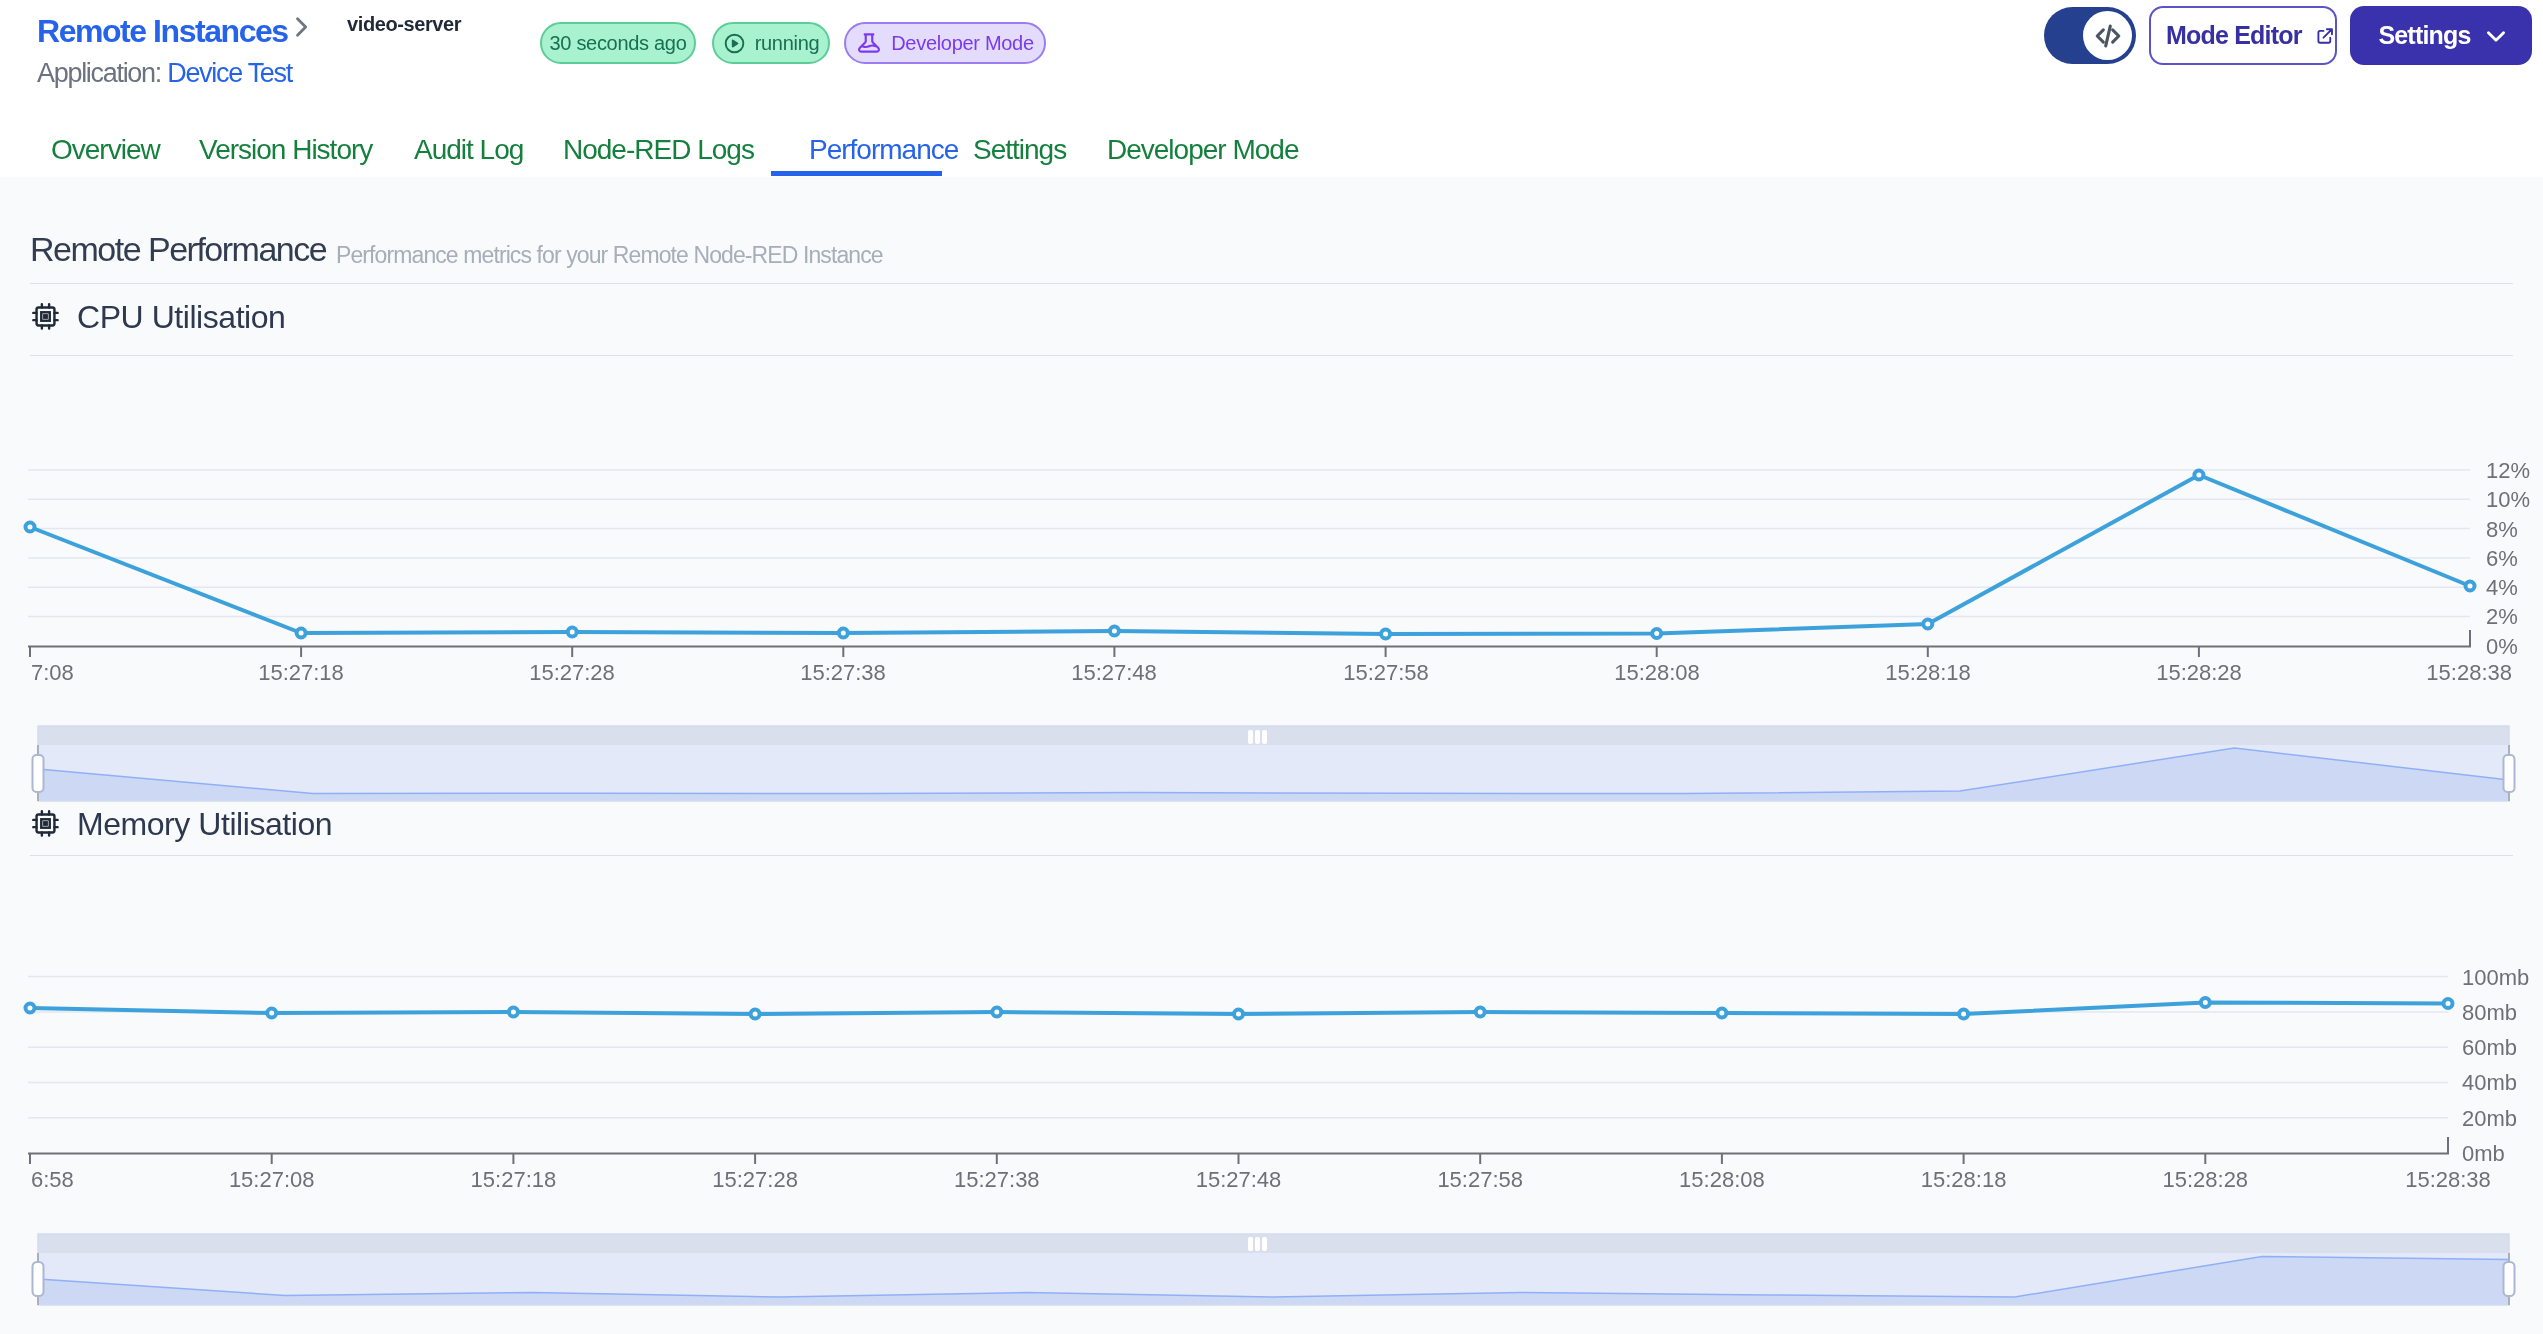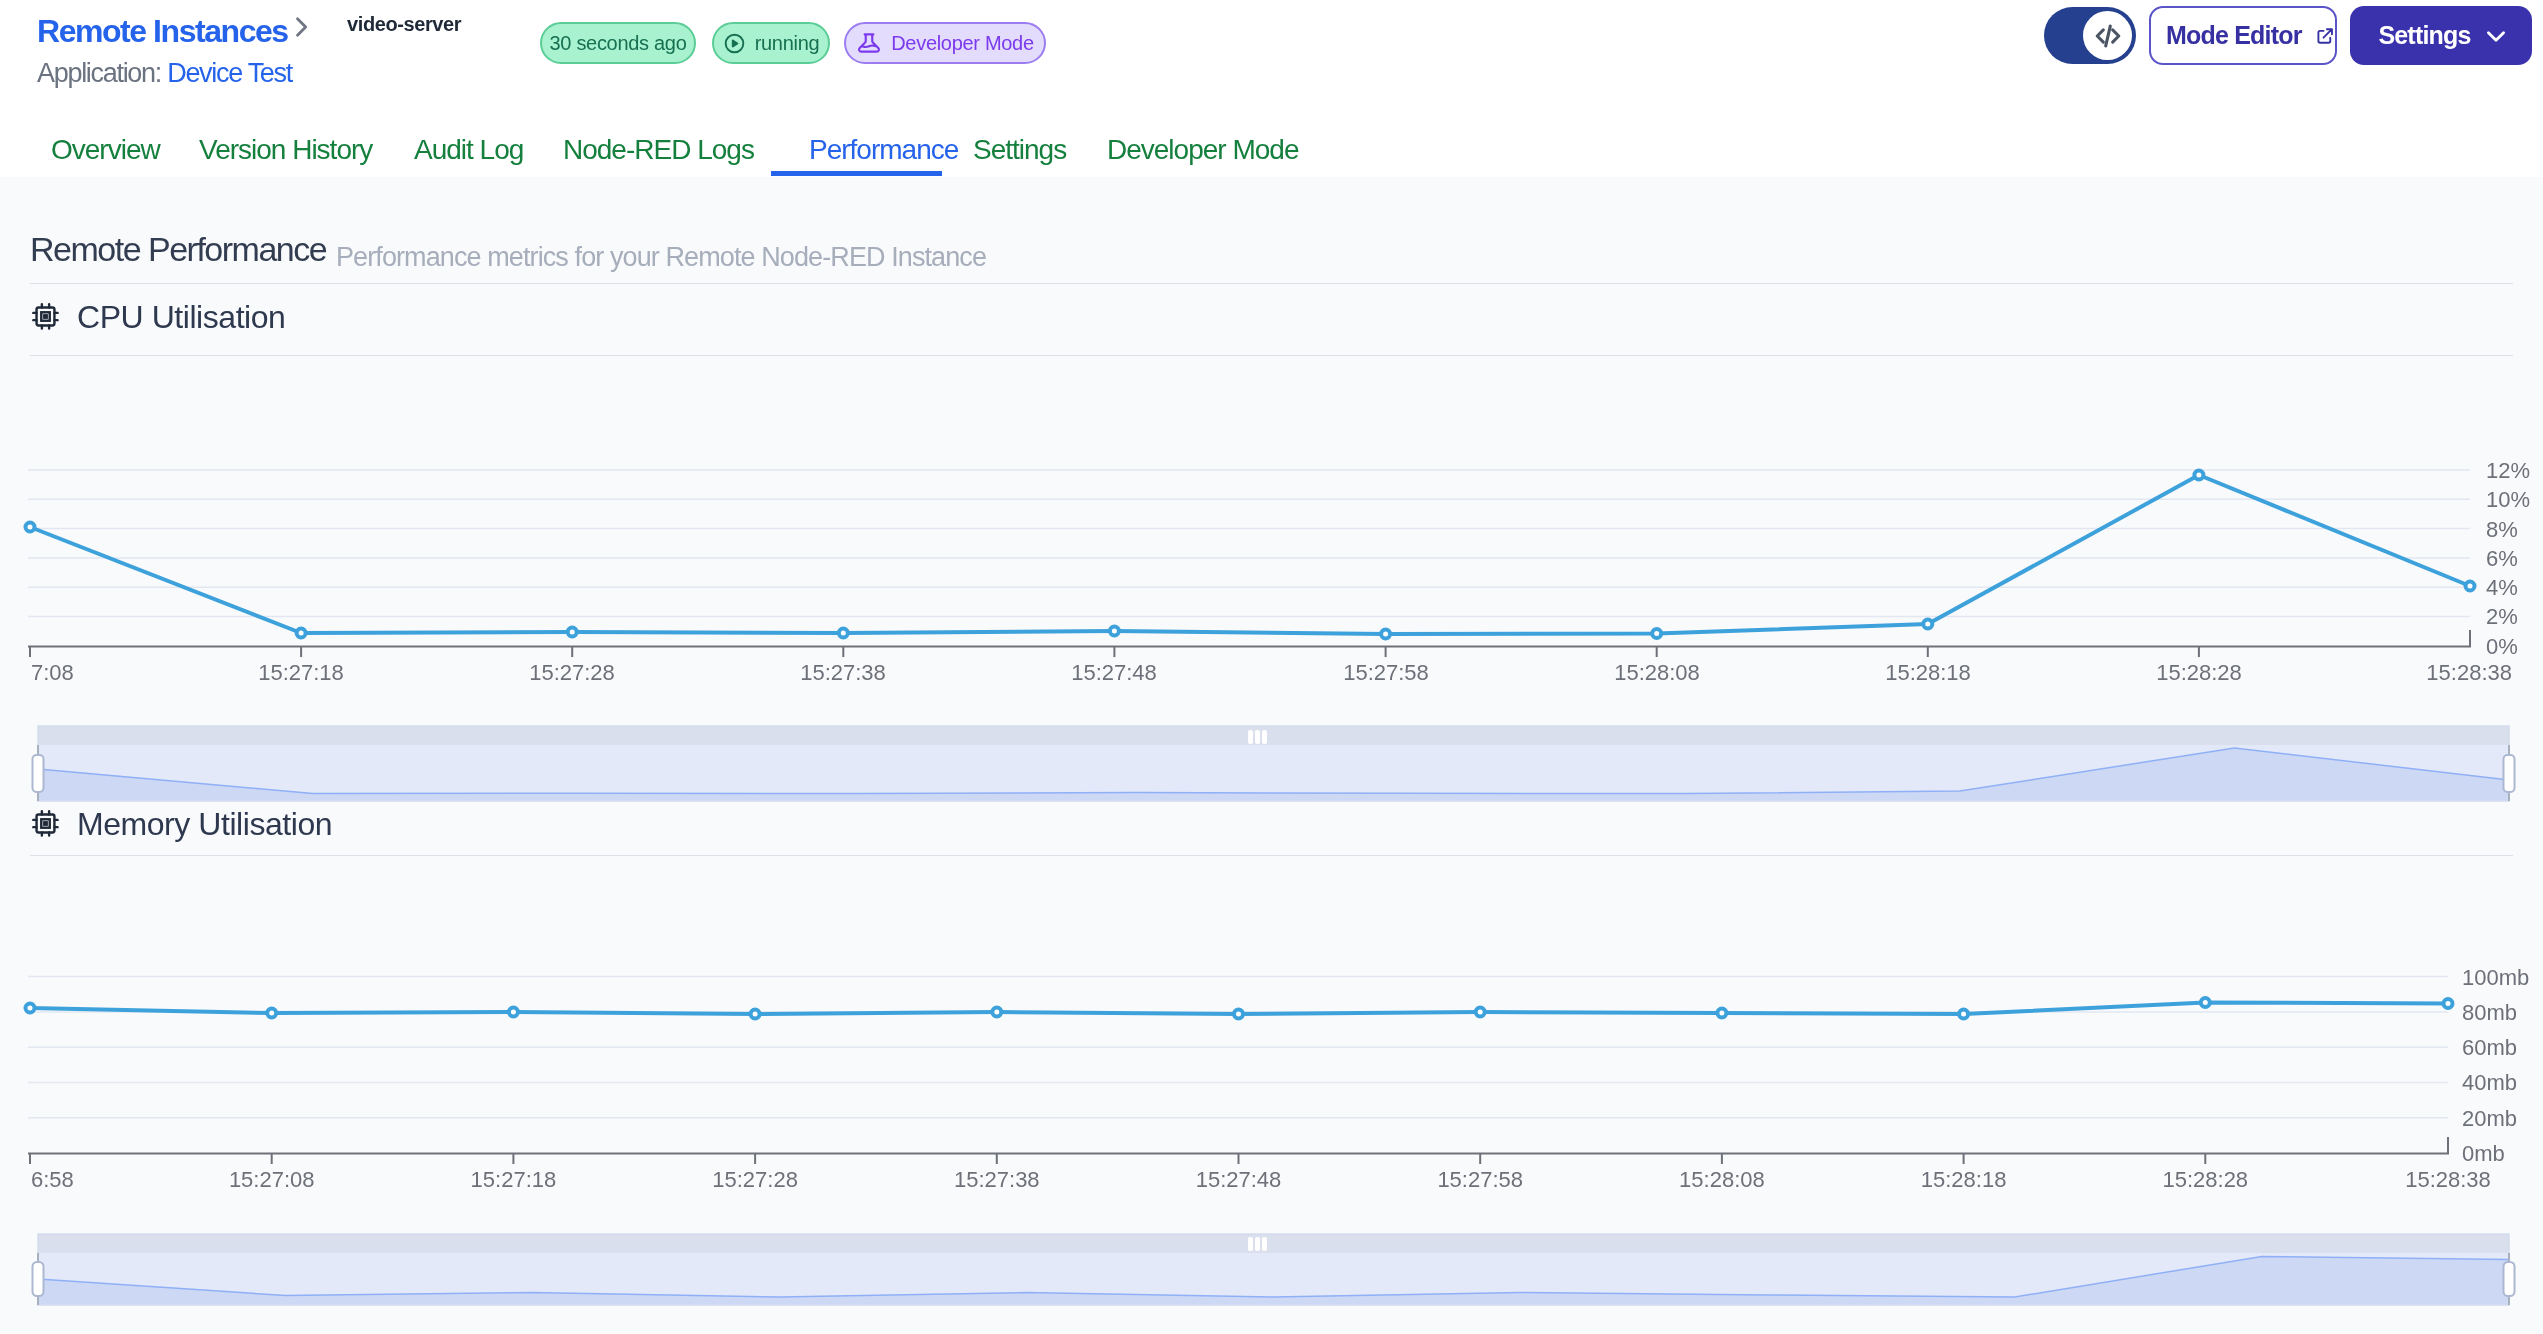--- a/index.html
+++ b/index.html
@@ -20,21 +20,21 @@
 .tab.active { color:#2563EB; }
 #tabline { left:771px; top:171px; width:171px; height:5px; background:#2563EB; }
 
 #toggle { left:2044px; top:7px; width:92px; height:57px; border-radius:29px; background:#24408E; }
 #knob { left:2083px; top:11px; width:49px; height:49px; border-radius:50%; background:#fff; display:flex; align-items:center; justify-content:center; }
 .btn { position:absolute; top:6px; height:59px; border-radius:14px; display:flex; align-items:center; font-size:25px; font-weight:bold; white-space:nowrap; letter-spacing:-0.8px; }
 #openEditor { left:2149px; width:188px; background:#fff; border:2px solid #5B54C8; color:#3730A3; padding-left:15px; gap:13px; }
 #actions { left:2350px; width:182px; background:#3A31AC; color:#fff; justify-content:center; gap:12px; padding-left:5px; }
 
 #rperf { left:30px; top:230px; font-size:34px; color:#333D51; font-weight:500; letter-spacing:-1.5px; }
-#rperfsub { left:336px; top:242px; font-size:27px; color:#A6ADBB; letter-spacing:-0.9px; }
+#rperfsub { left:336px; top:242px; font-size:23px; color:#A6ADBB; letter-spacing:-0.9px; }
 .sechead { position:absolute; font-size:32px; color:#2E3950; letter-spacing:-0.45px; }
 .divider { position:absolute; left:30px; width:2483px; height:1px; background:#DCE0E8; }
 svg text { font-family:"Liberation Sans", sans-serif; }
 </style>
 </head>
 <body>
 <div id="page">
   <div id="bodybg" class="abs"></div>
 
   <div class="abs crumb-blue">Remote Instances</div>

